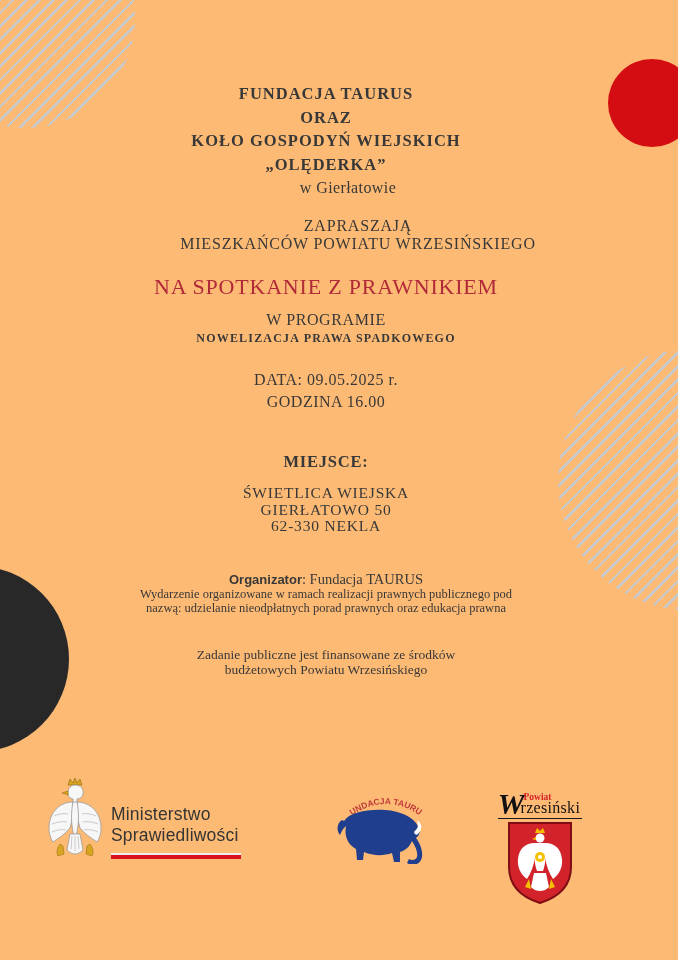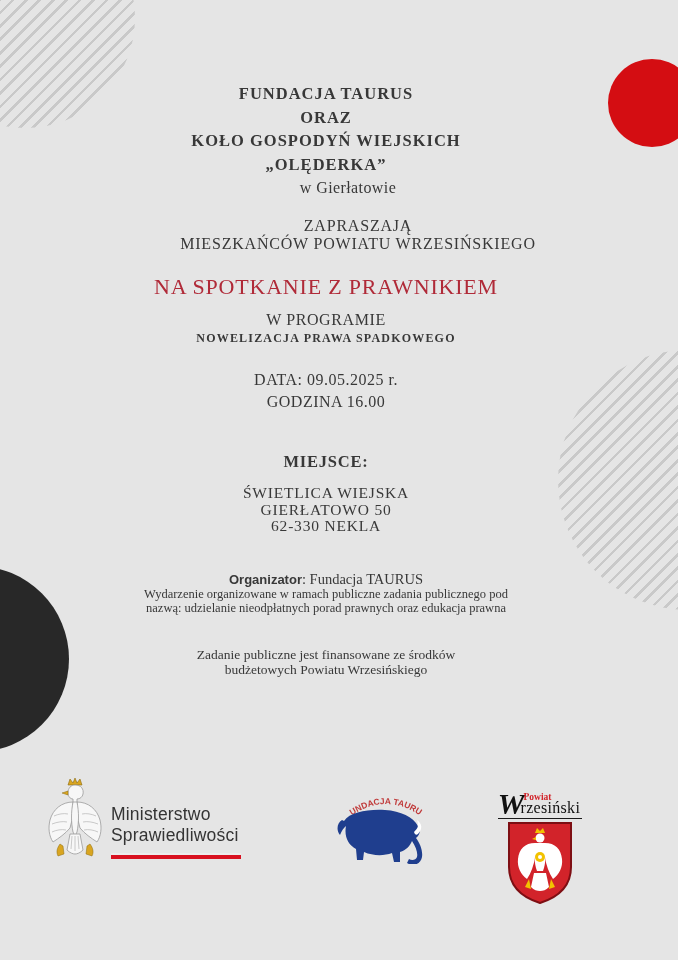--- a/index.html
+++ b/index.html
@@ -1,17 +1,17 @@
 <!DOCTYPE html>
 <html><head>
 <meta charset="utf-8">
 <style>
   html,body{margin:0;padding:0;background:#fff;}
   #page{
-    position:relative; width:678px; height:960px; background:#e5e5e5;
+    position:relative; width:678px; height:960px; background:#fdba74;
     overflow:hidden; font-family:"Liberation Serif", serif; color:#383838;
   }
   
   .circle{position:absolute; border-radius:50%;}
   .striped{
     background:repeating-linear-gradient(135deg,
       #c9c9c9 0px, #c9c9c9 2.6px, rgba(255,255,255,0) 2.6px, rgba(255,255,255,0) 9.5px);
   }
   #c-tl{left:-85px; top:-92px; width:220px; height:220px;}
   #c-right{left:558px; top:350px; width:260px; height:260px;}
@@ -83,21 +83,21 @@
   <div class="tblock" id="place">
     <div>ŚWIETLICA WIEJSKA</div>
     <div>GIERŁATOWO 50</div>
     <div>62-330 NEKLA</div>
   </div>
 
   <div class="tblock" id="orgz">
     <span class="lbl">Organizator</span><span>: Fundacja TAURUS</span>
   </div>
   <div class="tblock" id="note">
-    <div>Wydarzenie organizowane w ramach publiczne zadania publicznego pod</div>
+    <div>Wydarzenie organizowane w ramach realizacji prawnych publicznego pod</div>
     <div>nazwą: udzielanie nieodpłatnych porad prawnych oraz edukacja prawna</div>
   </div>
 
   <div class="tblock" id="fund">
     <div>Zadanie publiczne jest finansowane ze środków</div>
     <div>budżetowych Powiatu Wrzesińskiego</div>
   </div>
 
   <div id="logo-ministry">
     <svg width="58" height="88" viewBox="0 0 58 88">

